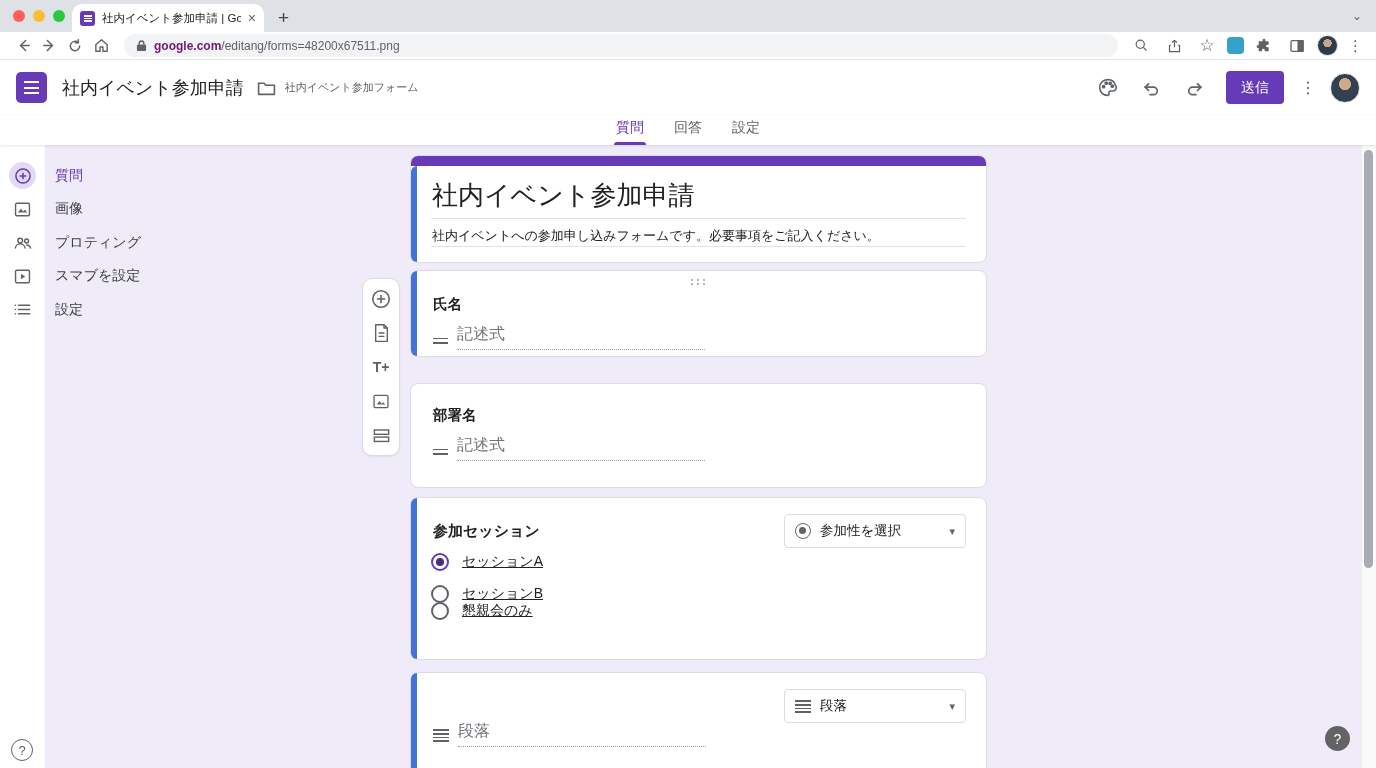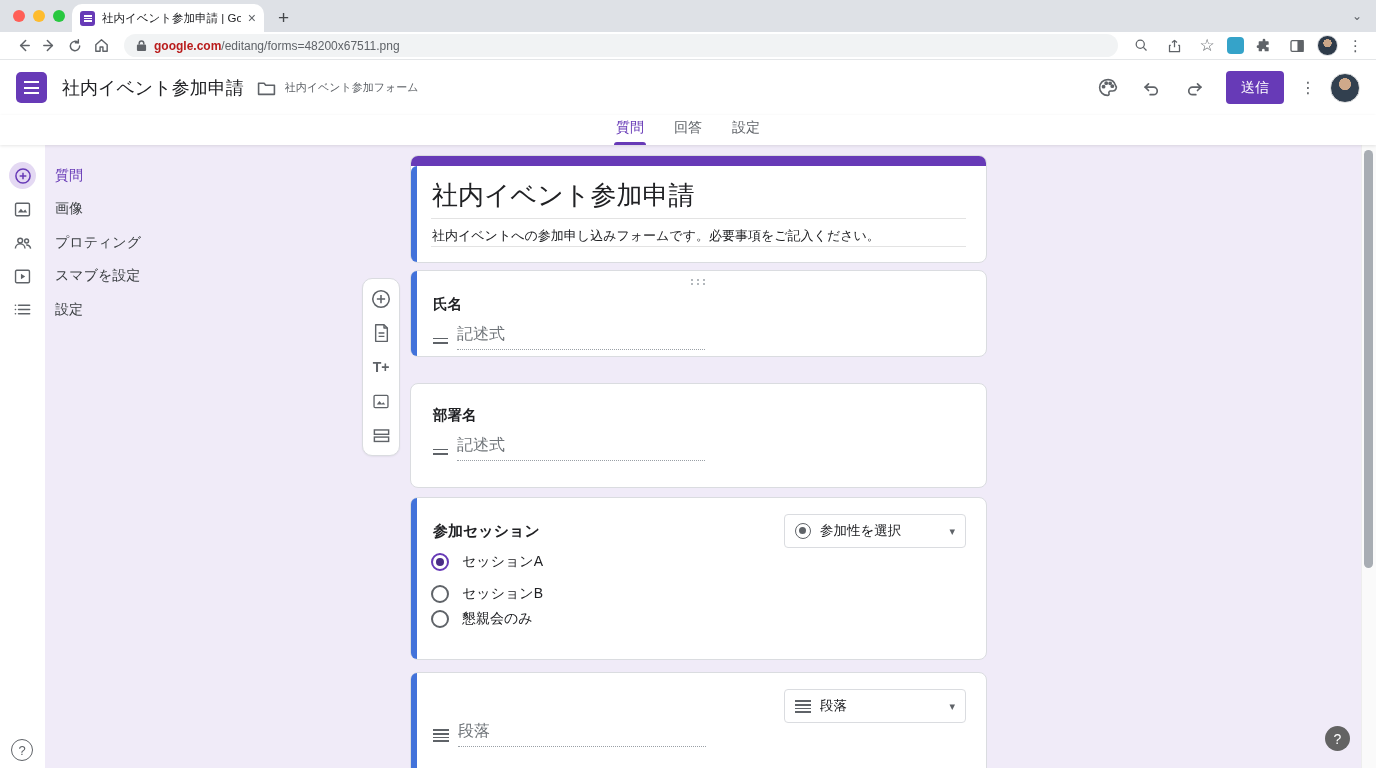--- a/index.html
+++ b/index.html
@@ -20,21 +20,21 @@
   .tab-title { font-size:11.5px; color:#202124; white-space:nowrap; overflow:hidden; flex:1; }
   .tab-close { font-size:14px; color:#5f6368; line-height:1; cursor:default; }
   .newtab { font-size:19px; color:#44474a; margin:0 0 5px 14px; line-height:1; }
   .tabchevron { position:absolute; right:14px; top:9px; font-size:12px; color:#5f6368; }
 
   .toolbar { height:28px; background:#fff; display:flex; align-items:center; padding:0 10px;
              border-bottom:1px solid #e4e6e8; }
   .navbtn { width:26px; height:24px; display:flex; align-items:center; justify-content:center; flex:none; color:#5f6368; }
   .urlbar { flex:1; height:23px; background:#f1f3f4; border-radius:12px; margin:0 10px;
             display:flex; align-items:center; padding:0 12px; gap:7px; font-size:12px; }
-  .url-domain { color:#b91c1c; font-weight:bold; }
+  .url-domain { color:#701a75; font-weight:bold; }
   .url-path { color:#5f6368; }
   .chromeicons { display:flex; align-items:center; gap:7px; }
   .ext-tile { width:17px; height:17px; background:#35a3c9; border-radius:4px; }
   .mini-avatar { width:21px; height:21px; border-radius:50%; background:radial-gradient(circle at 50% 38%, #c9a689 27%, #2e3b4a 28% 100%); border:1px solid #dadce0; }
   .kebab { font-size:15px; color:#5f6368; padding:0 3px; }
 
   
   .appheader { height:55px; background:#fff; display:flex; align-items:center; padding:0 16px; }
   .forms-logo { width:31px; height:31px; background:#673ab7; border-radius:5px; display:flex;
                 align-items:center; justify-content:center; flex:none; }
@@ -101,21 +101,21 @@
   .card-q1 { top:125px; height:87px; }
   .card-q2 { top:238px; height:105px; }
   .card-q3 { top:352px; height:163px; }
   .card-q4 { top:527px; height:130px; }
 
   .type-dd { position:absolute; left:373px; top:16px; width:182px; height:34px; border:1px solid #dadce0;
              border-radius:4px; display:flex; align-items:center; padding:0 10px; gap:9px; background:#fff; }
   .type-dd .dd-label { font-size:13.5px; color:#202124; flex:1; white-space:nowrap; }
   .caret { font-size:11px; color:#5f6368; }
 
-  .radio-row { position:absolute; left:20px; display:flex; align-items:center; gap:13px; }
+  .radio-row { position:absolute; left:20px; display:flex; align-items:center; gap:13px;text-decoration:underline; }
   .radio { width:18px; height:18px; border-radius:50%; border:2px solid #5f6368; flex:none; position:relative; }
   .radio.sel { border-color:#673ab7; }
   .radio.sel::after { content:""; position:absolute; left:3px; top:3px; width:8px; height:8px;
                       border-radius:50%; background:#4a2d86; }
   .radio-label { font-size:14px; color:#202124; white-space:nowrap; }
 
   .lines-icon { display:block; width:15px; height:6px;
                 background:linear-gradient(#5f6368 0 1.5px,transparent 1.5px 4.5px,#5f6368 4.5px 6px); }
   .para-icon { display:block; width:16px; height:13px;
                background:linear-gradient(#5f6368 0 1.8px,transparent 1.8px 3.8px,#5f6368 3.8px 5.6px,transparent 5.6px 7.6px,#5f6368 7.6px 9.4px,transparent 9.4px 11.2px,#5f6368 11.2px 13px); }
@@ -400,21 +400,21 @@
         <span class="caret">▾</span>
       </div>
       <div class="radio-row" style="top:55px;">
         <span class="radio sel"></span>
         <span class="radio-label">セッションA</span>
       </div>
       <div class="radio-row" style="top:87px;">
         <span class="radio"></span>
         <span class="radio-label">セッションB</span>
       </div>
-      <div class="radio-row" style="top:112px;">
+      <div class="radio-row" style="top:104px;">
         <span class="radio"></span>
         <span class="radio-label">懇親会のみ</span>
       </div>
     </div>
 
     <div class="card card-q4">
       <div class="bluebar"></div>
       <div class="type-dd">
         <span class="para-icon"></span>
         <span class="dd-label">段落</span>

